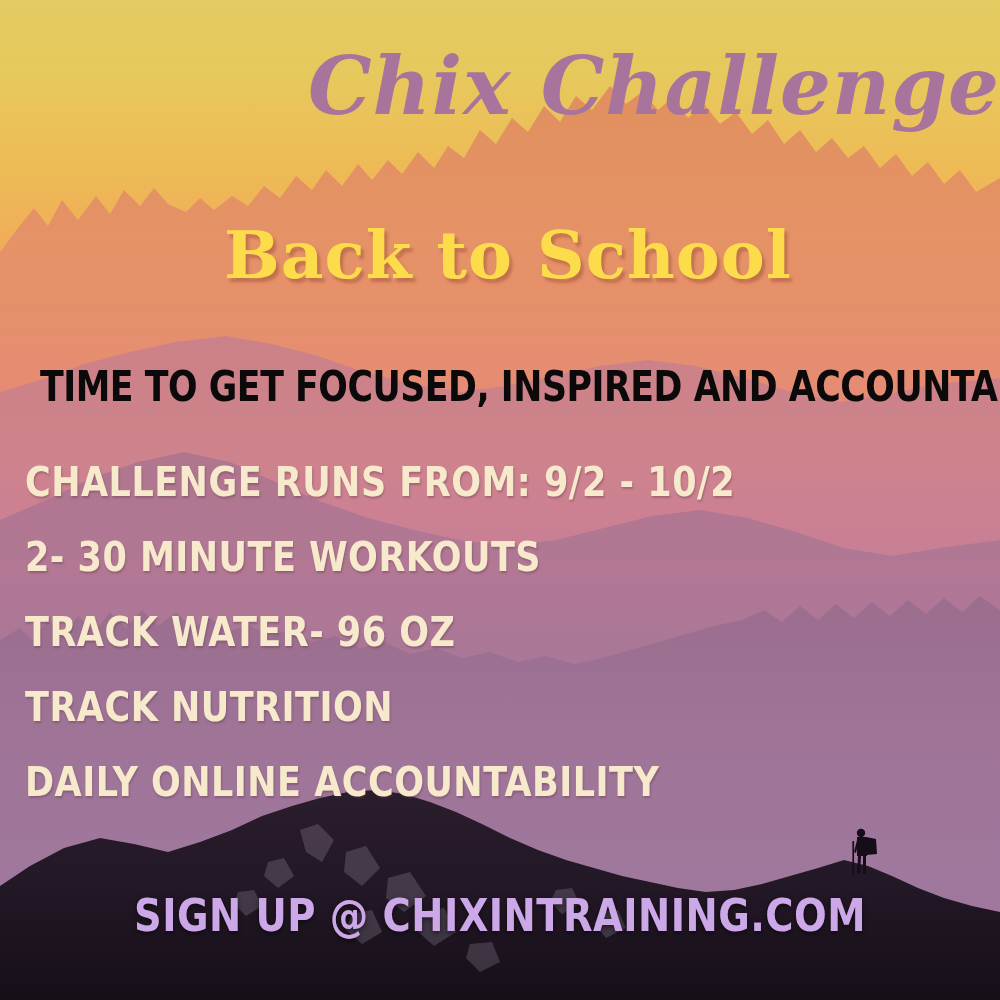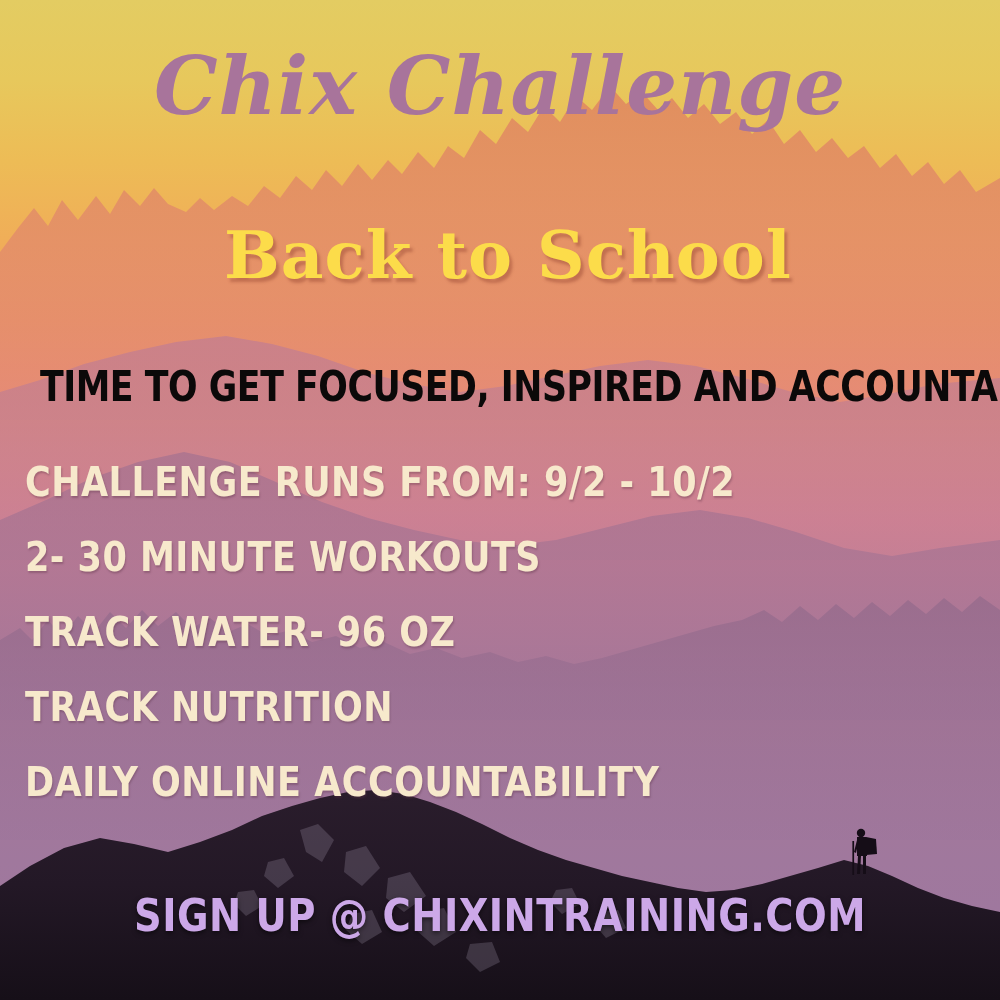--- a/index.html
+++ b/index.html
@@ -53,21 +53,21 @@
     position: absolute;
     inset: 0;
     display: block;
   }
 
   .title {
     position: absolute;
     top: 46px;
     left: 0;
     width: 100%;
-    text-align: center;
+    text-align: right;
     font-family: "DejaVu Serif", "Liberation Serif", serif;
     font-weight: 700;
     font-style: italic;
     font-size: 80px;
     letter-spacing: 1px;
     color: #a8749b;
     line-height: 1;
     white-space: nowrap;
   }
 

